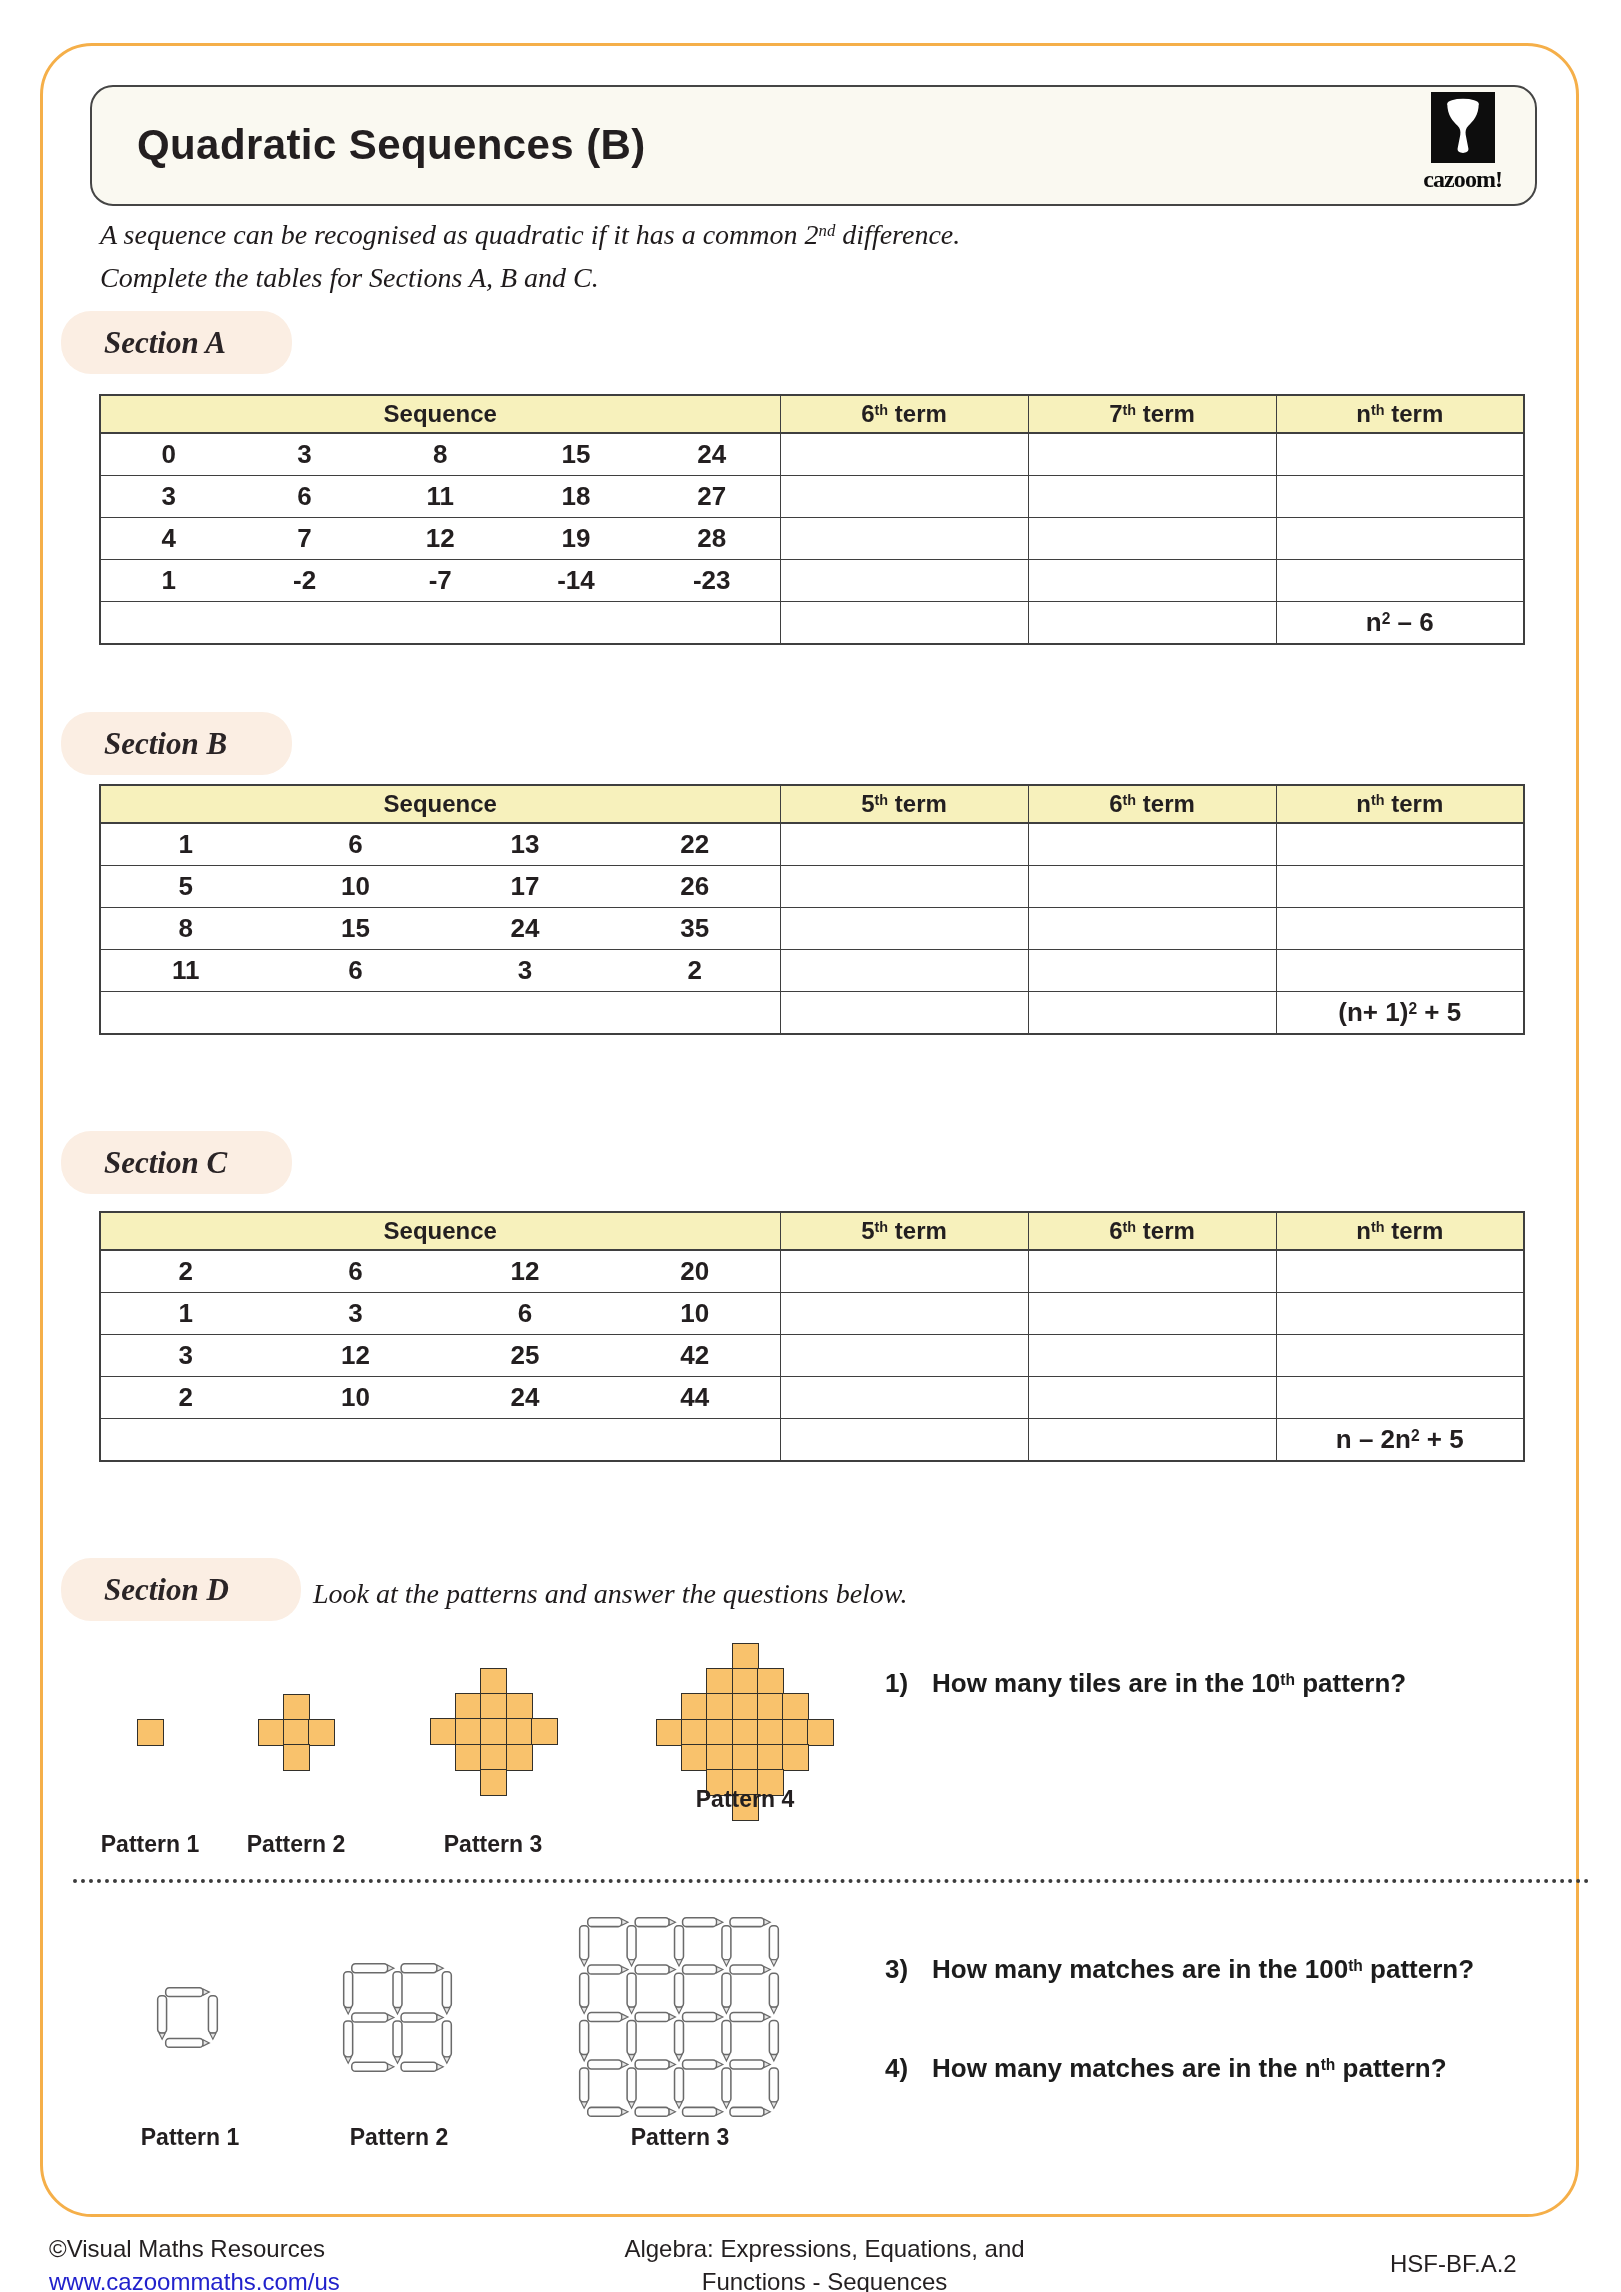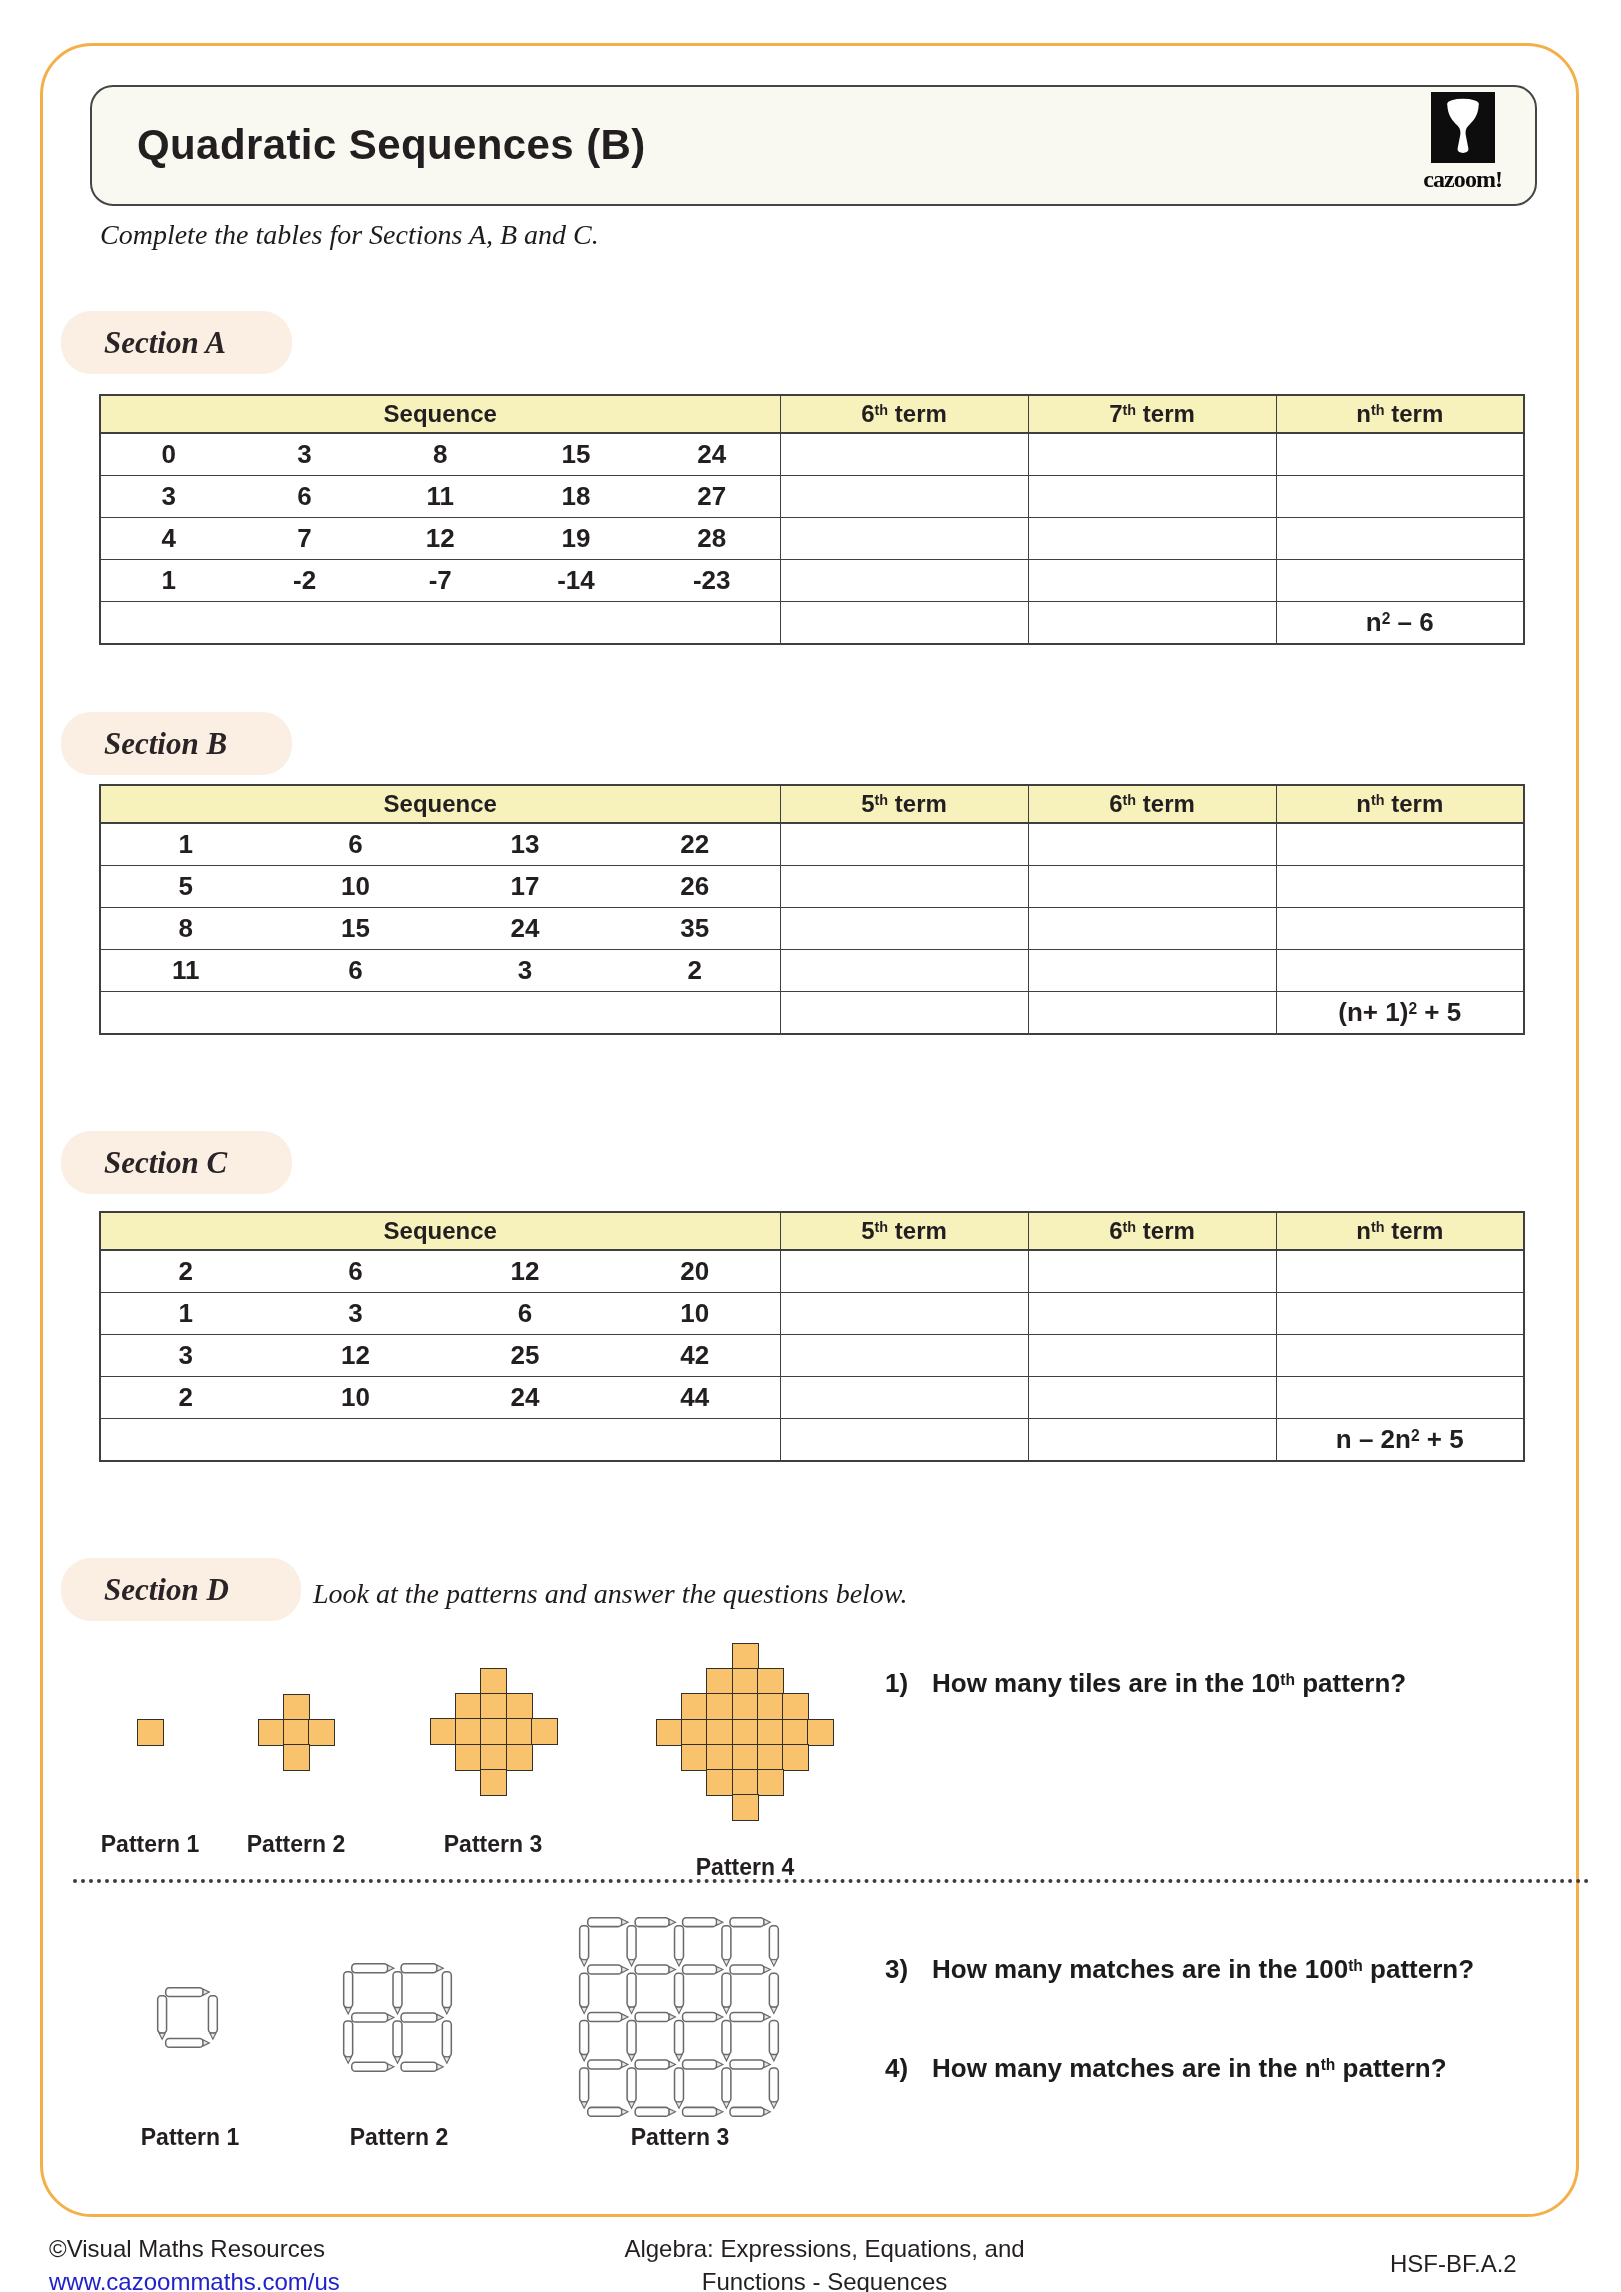--- a/index.html
+++ b/index.html
@@ -69,20 +69,21 @@
           <path d="M18 13 C18 26, 24.5 32.5, 29.5 37.5 C32.5 40.5, 33 43.5, 32.5 47.5
                    L29.5 63 C28.5 69.5, 42.5 69.5, 41.5 63 L38.5 47.5
                    C38 43.5, 38.5 40.5, 41.5 37.5 C46.5 32.5, 53 26, 53 13 Z" fill="#ffffff"></path>
         </svg>
       </div>
       <div class="logo-text">cazoom!</div>
     </div>
   </div>
 
   <div class="intro">
+    <div>A sequence can be recognised as quadratic if it has a common 2<sup>nd</sup> difference.</div>
     <div>Complete the tables for Sections A, B and C.</div>
   </div>
 
   <div class="pill" style="top:311px;">Section A</div>
   <div class="pill" style="top:712px;">Section B</div>
   <div class="pill" style="top:1131px;">Section C</div>
 
   <table class="seq-table" style="top:394px;">
       <colgroup>
         <col style="width: 680px;">
@@ -400,21 +401,21 @@
         <div class="tile" style="margin-left: -1.8px;"></div>
       </div>
       <div class="tile-row" style="margin-top: -1.8px;">
         <div class="tile"></div>
       </div>
     </div>
 
   <div class="pattern-label" style="left:150px;top:1831px;">Pattern 1</div>
   <div class="pattern-label" style="left:296px;top:1831px;">Pattern 2</div>
   <div class="pattern-label" style="left:493px;top:1831px;">Pattern 3</div>
-  <div class="pattern-label" style="left:745px;top:1854px;">Pattern 4</div>
+  <div class="pattern-label" style="left:745px;top:1786px;">Pattern 4</div>
 
   <div class="dotted-sep"></div>
 
   <svg class="match-pattern" style="left:155px;top:1985px;" width="65" height="65" viewBox="0 0 73 73">
       <g>
         <rect x="12" y="3" width="42" height="10" rx="4" fill="#fdfdfd" stroke="#6a6a6a" stroke-width="1.7"></rect>
         <path d="M 54 4.5 L 61 8 L 54 11.5 Z" fill="#e4e4e4" stroke="#6a6a6a" stroke-width="1.3"></path>
       </g>
       <g>
         <rect x="12" y="60" width="42" height="10" rx="4" fill="#fdfdfd" stroke="#6a6a6a" stroke-width="1.7"></rect>

